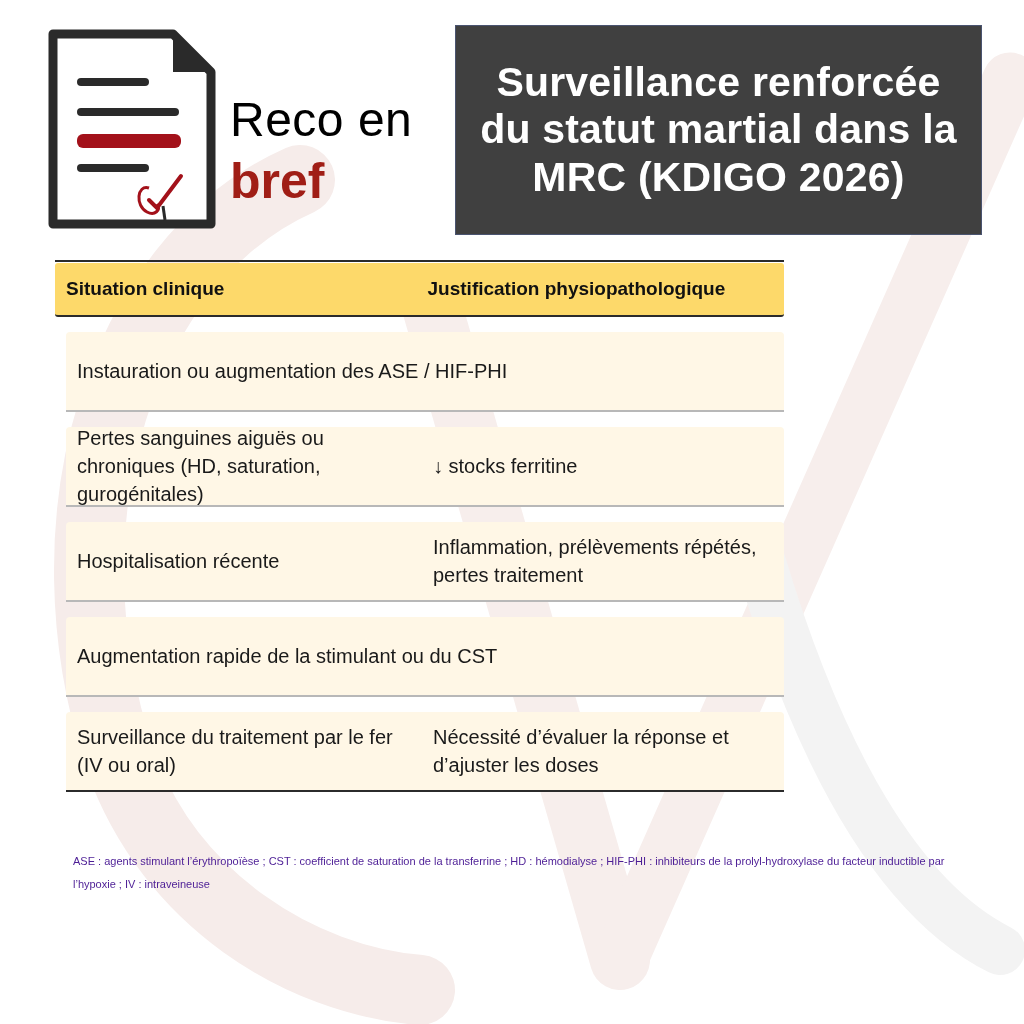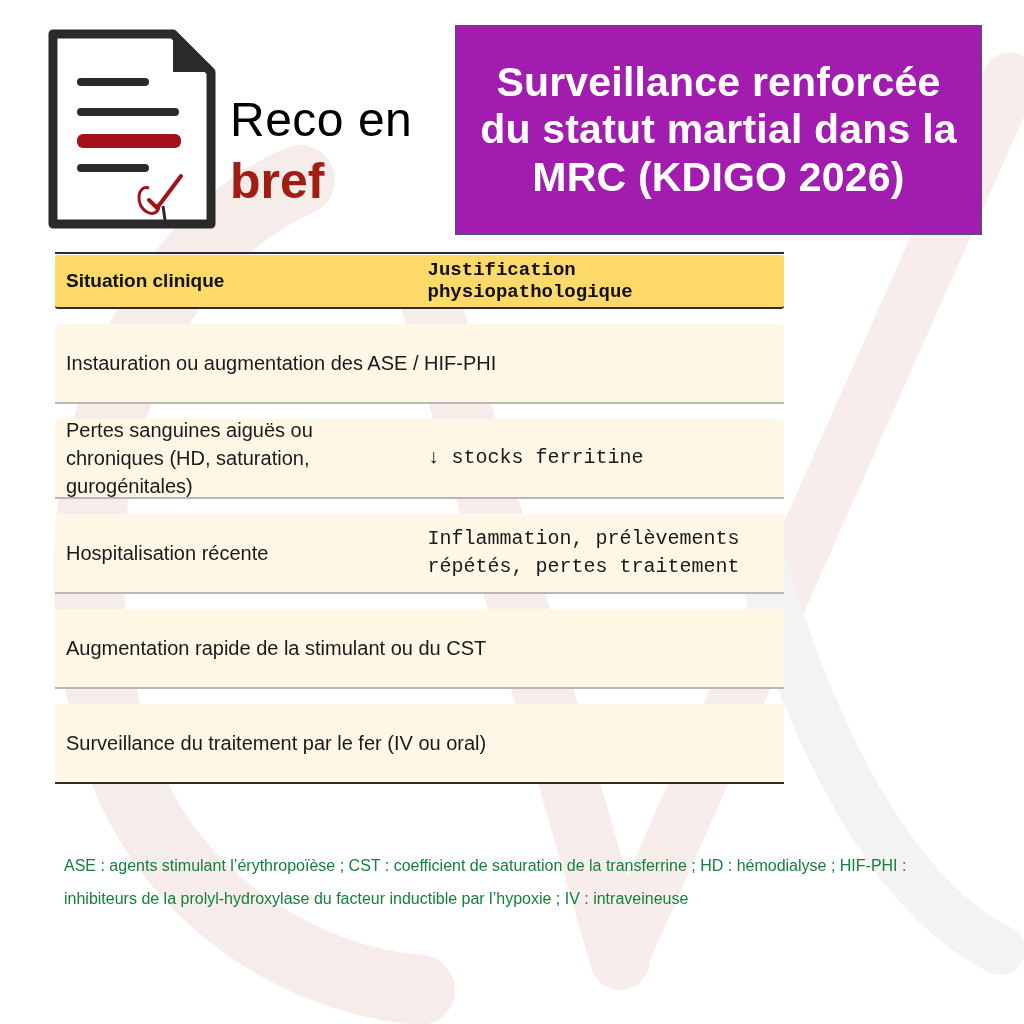--- a/index.html
+++ b/index.html
@@ -12,51 +12,52 @@
   .header { position: absolute; left: 0; top: 0; width: 1024px; height: 250px; z-index: 1; }
 
   .logo { position: absolute; left: 45px; top: 28px; width: 390px; height: 205px; }
   .logo-doc { position: absolute; left: 0; top: 0; width: 172px; height: 204px; }
   .logo-text { position: absolute; left: 185px; top: 48px; line-height: 1; }
   .logo-line1 { font-size: 48px; color: #000000; letter-spacing: 0.5px; display: block; font-weight: 400; margin-top: 20px; }
   .logo-line2 { font-size: 50px; color: #a01e16; font-weight: 700; display: block; margin-top: 12px; }
 
   .title-box {
     position: absolute; left: 455px; top: 25px; width: 527px; height: 210px;
-    background: #a21caf; border: 1px solid #4a5470;
+    background: #404040; border: 1px solid #4a5470;
     display: flex; align-items: center; justify-content: center; text-align: center;
     padding: 8px 12px;
   }
   .title-box h1 {
     color: #ffffff; font-weight: 700; font-size: 41px; line-height: 1.16; letter-spacing: 0.2px;
   }
 
-  .table-wrap { position: absolute; left: 55px; top: 252px; width: 729px; z-index: 1; }
+  .table-wrap { position: absolute; left: 55px; top: 260px; width: 729px; z-index: 1; }
   .top-rule { height: 2px; background: #2b2b2b; }
   .thead {
     display: flex; height: 54px; align-items: center;
     background: #fdd96a; border-radius: 3px; margin-top: 1px;
     border-bottom: 2px solid #2b2b2b;
   }
   .thead .c1, .thead .c2 { font-weight: 700; font-size: 19px; color: #111; }
   .c1 { width: 456px; padding-left: 11px; padding-right: 10px; }
-  .c2 { width: 458px; padding-left: 10px; padding-right: 22px; font-family: Liberation Mono, monospace; }
+  .c2 { width: 458px; padding-left: 10px; padding-right: 22px; }
 
   .row-gap { height: 15px; }
   .row {
     display: flex; align-items: center; height: 80px;
     background: #fff7e6; border-radius: 4px 4px 0 0;
     border-bottom: 2px solid #b8b8b8;
+    margin-left: 11px;
   }
   .row.last { border-bottom: 2px solid #2b2b2b; }
   .row .c1, .row .c2 { font-size: 20px; line-height: 1.4; color: #1a1a1a; }
 
   .footnote {
-    position: absolute; left: 64px; top: 850px; width: 910px; z-index: 1;
-    font-size: 16px; line-height: 2.05; color: #15803d;
+    position: absolute; left: 73px; top: 850px; width: 910px; z-index: 1;
+    font-size: 11px; line-height: 2.05; color: #4c1d95;
   }
 </style>
 </head>
 <body>
 
 <svg class="watermark" viewBox="0 0 1024 1024">
   <path d="M300 180 C 120 260, 40 520, 120 760 C 170 900, 300 980, 420 990" fill="none" stroke="#f6ecea" stroke-width="70" stroke-linecap="round"></path>
   <path d="M430 300 L 620 960" fill="none" stroke="#f7eeec" stroke-width="60" stroke-linecap="round"></path>
   <path d="M620 960 L 1010 80" fill="none" stroke="#f7eeec" stroke-width="55" stroke-linecap="round"></path>
   <path d="M760 560 C 820 760, 900 900, 1000 950" fill="none" stroke="#f3f3f3" stroke-width="50" stroke-linecap="round"></path>
@@ -111,16 +112,17 @@
   </div>
 
   <div class="row-gap"></div>
   <div class="row">
     <div class="c1">Augmentation rapide de la stimulant ou du CST</div>
   </div>
 
   <div class="row-gap"></div>
   <div class="row last">
     <div class="c1">Surveillance du traitement par le fer (IV ou oral)</div>
+    <div class="c2">Nécessité d’évaluer la réponse et d’ajuster les doses</div>
   </div>
 </div>
 
 <p class="footnote">ASE : agents stimulant l’érythropoïèse ; CST : coefficient de saturation de la transferrine ; HD : hémodialyse ; HIF-PHI : inhibiteurs de la prolyl-hydroxylase du facteur inductible par l’hypoxie ; IV : intraveineuse</p>
 
 </body></html>

